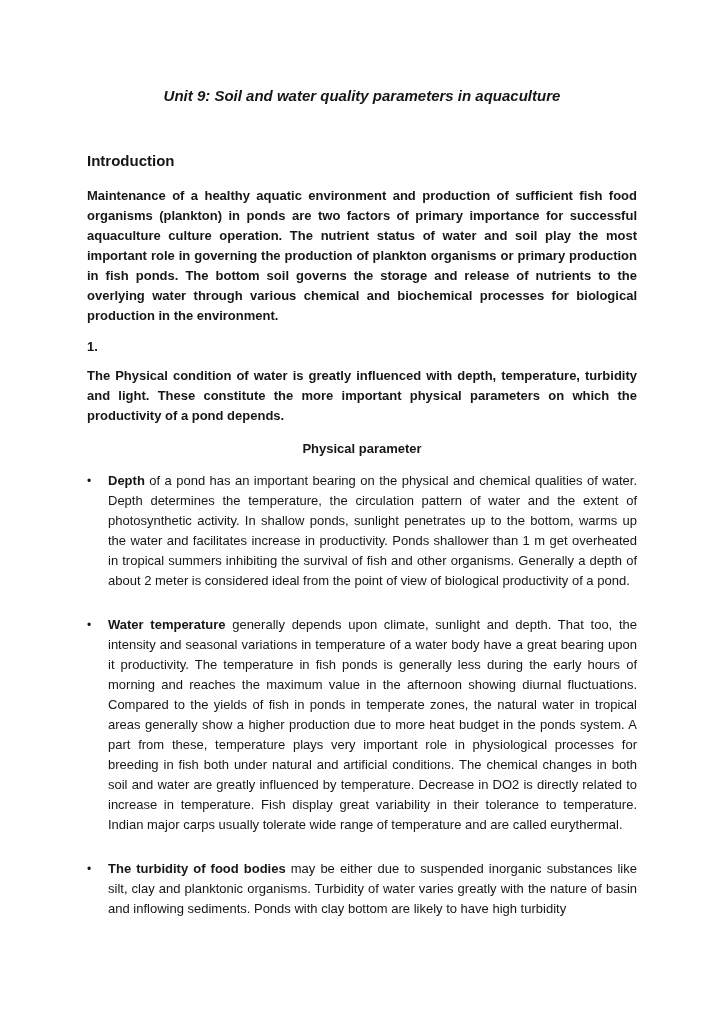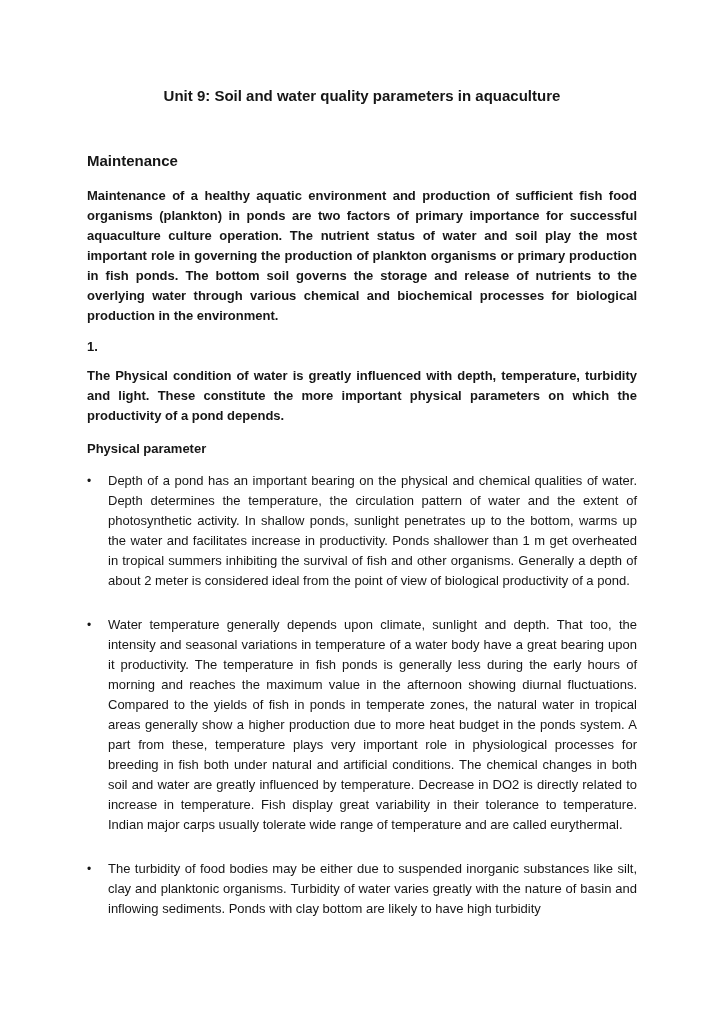--- a/index.html
+++ b/index.html
@@ -17,34 +17,35 @@
     left: 87px;
     top: 0;
     width: 550px;
   }
   .doc-title {
     margin-top: 86px;
     text-align: center;
     font-weight: bold;
     font-size: 15px;
     line-height: 20px;
+    font-style: italic;
   }
   .h1 {
     margin-top: 45px;
     font-weight: bold;
     font-size: 15px;
     line-height: 20px;
   }
   .h2 {
     font-weight: bold;
     font-size: 13px;
     line-height: 20px;
   }
   .h2.numbered { margin-top: 11px; display: flex; }
-  .h2.sub { margin-top: 13px; }
+  .h2.sub { margin-top: 13px; text-align: center; }
   .num { width: 22px; flex: 0 0 22px; }
   p.body-text {
     margin: 0;
     font-size: 13px;
     line-height: 20px;
     text-align: justify;
     font-weight: bold;
   }
   p.mt15 { margin-top: 15px; }
   p.mt9  { margin-top: 9px; }
@@ -64,31 +65,31 @@
     width: 21px;
     flex: 0 0 21px;
     font-size: 12px;
     line-height: 20px;
   }
   .li-text {
     flex: 1;
     display: block;
     text-align: justify;
   }
-  .lead { font-weight: normal; }
+  .lead { font-weight: bold; }
 </style>
 </head>
 <body>
 
 <div class="page">
   <div class="content">
 
     <div class="doc-title">Unit 9: Soil and water quality parameters in aquaculture</div>
 
-    <div class="h1">Maintenance</div>
+    <div class="h1">Introduction</div>
 
     <p class="body-text mt15">Maintenance of a healthy aquatic environment and production of sufficient fish food organisms (plankton) in ponds are two factors of primary importance for successful aquaculture culture operation. The nutrient status of water and soil play the most important role in governing the production of plankton organisms or primary production in fish ponds. The bottom soil governs the storage and release of nutrients to the overlying water through various chemical and biochemical processes for biological production in the environment.</p>
 
     <div class="h2 numbered">
       <span class="num">1.</span>
     </div>
 
     <p class="body-text mt9">The Physical condition of water is greatly influenced with depth, temperature, turbidity and light. These constitute the more important physical parameters on which the productivity of a pond depends.</p>
 
     <div class="h2 sub">Physical parameter</div>

